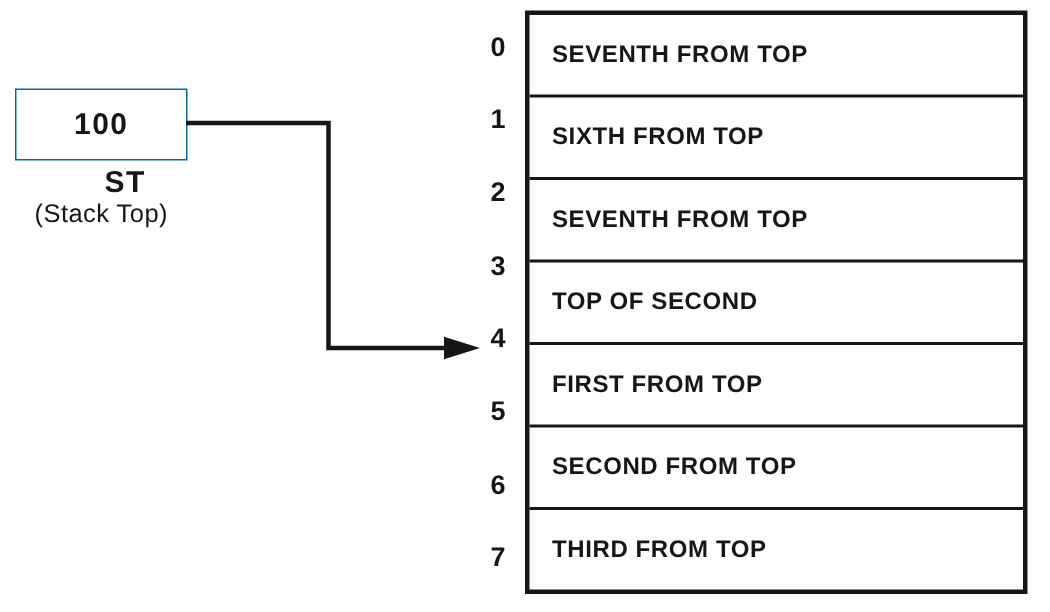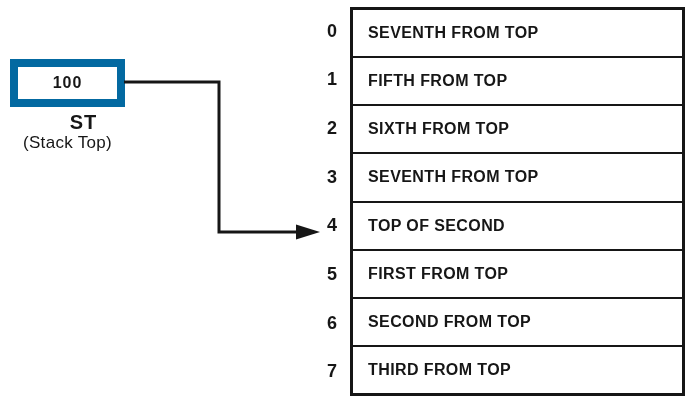--- a/index.html
+++ b/index.html
@@ -17,26 +17,26 @@
     overflow: hidden;
   }
 
   
   .register-box {
     position: absolute;
     left: 10px;
     top: 59px;
     width: 115px;
     height: 48px;
-    border: 8px solid #0369a1;
+    border: 1px solid #0369a1;
     box-sizing: border-box;
     display: flex;
     align-items: center;
     justify-content: center;
-    font-size: 16px;
+    font-size: 20px;
     font-weight: bold;
     letter-spacing: 1px;
     background: #ffffff;
   }
   .register-name {
     position: absolute;
     left: 26px;
     top: 111px;
     width: 115px;
     text-align: center;
@@ -133,21 +133,20 @@
     <div class="index-cell">2</div>
     <div class="index-cell">3</div>
     <div class="index-cell">4</div>
     <div class="index-cell">5</div>
     <div class="index-cell">6</div>
     <div class="index-cell">7</div>
   </div>
 
   <div class="stack-table">
     <div class="stack-row">SEVENTH FROM TOP</div>
-    <div class="stack-row">FIFTH FROM TOP</div>
     <div class="stack-row">SIXTH FROM TOP</div>
     <div class="stack-row">SEVENTH FROM TOP</div>
     <div class="stack-row">TOP OF SECOND</div>
     <div class="stack-row">FIRST FROM TOP</div>
     <div class="stack-row">SECOND FROM TOP</div>
     <div class="stack-row">THIRD FROM TOP</div>
   </div>
 
 </div>
 

